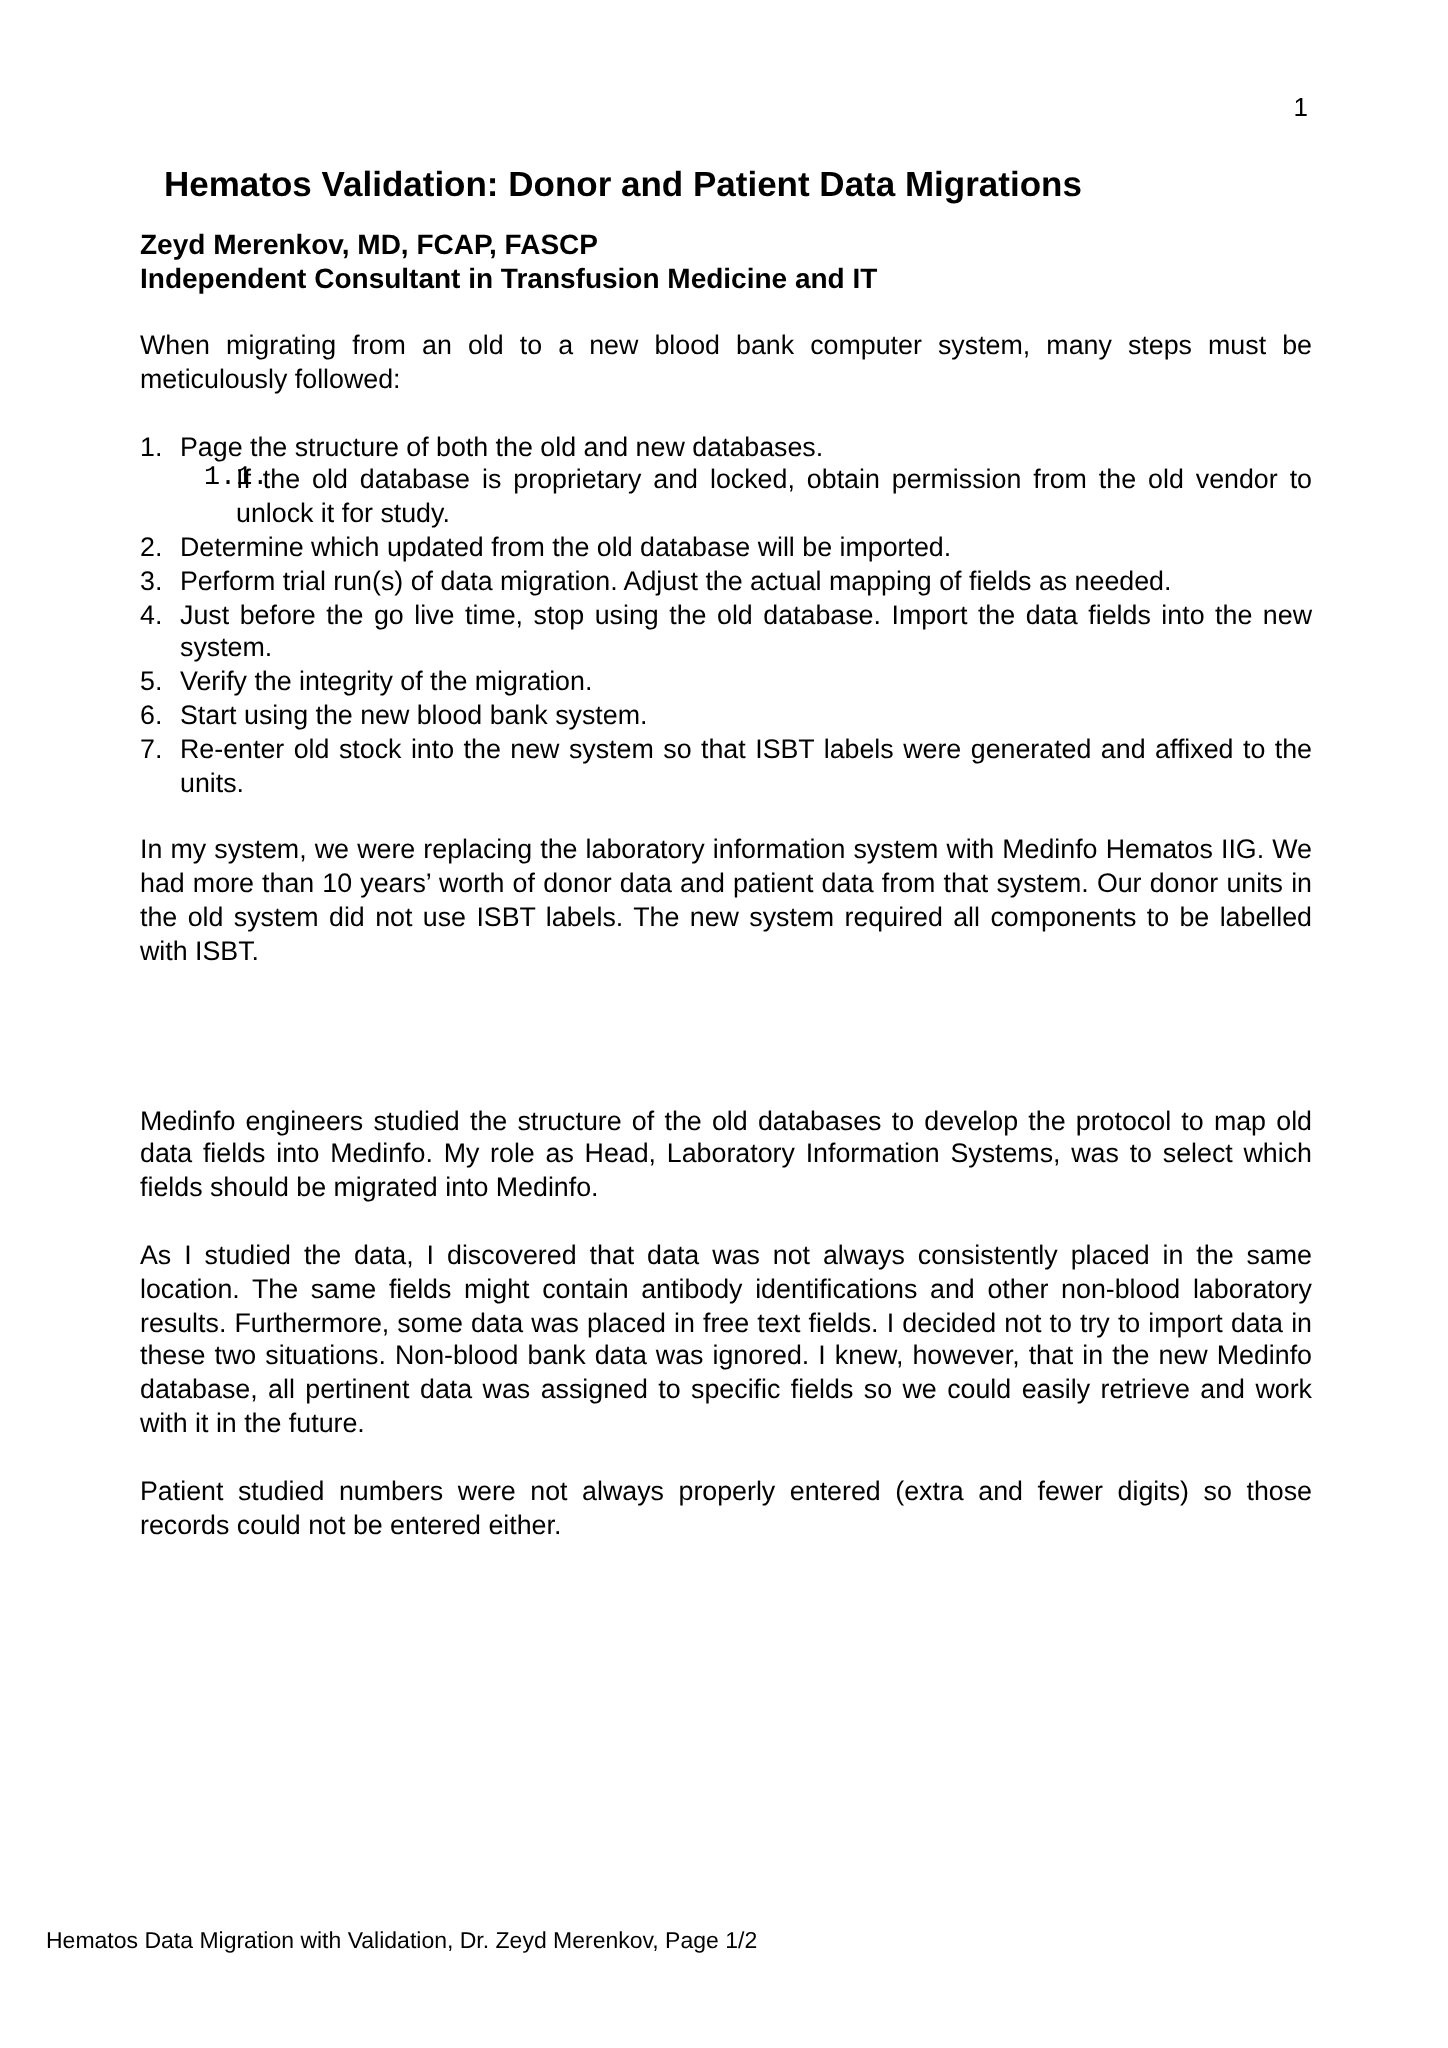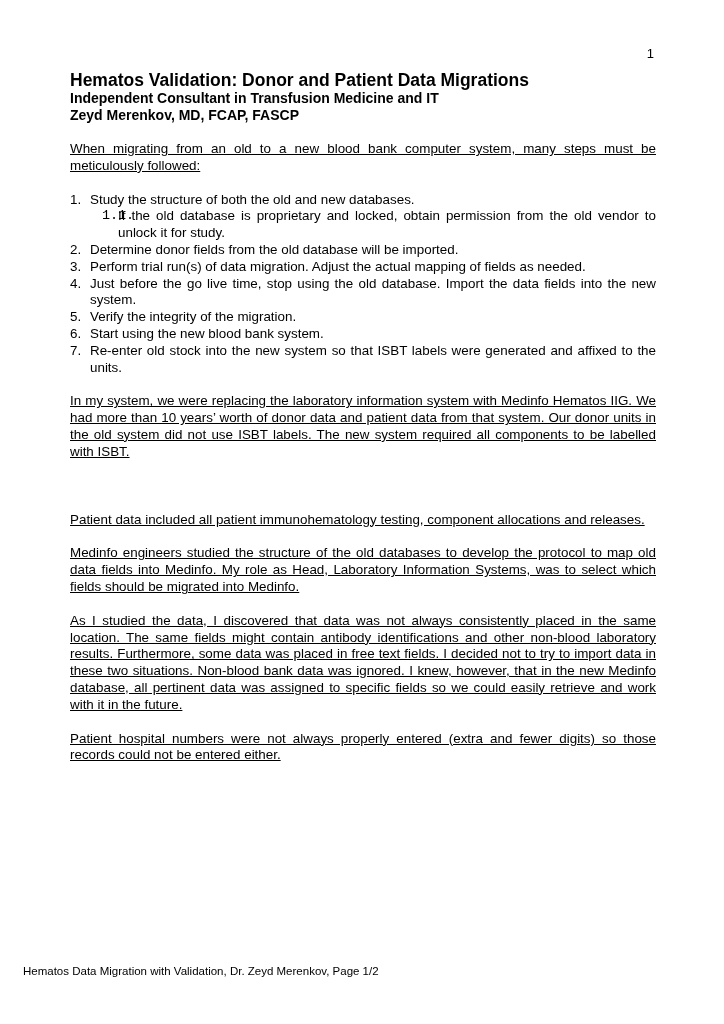--- a/index.html
+++ b/index.html
@@ -1,60 +1,59 @@
 <!DOCTYPE html>
 <html><head>
   <meta charset="utf-8">
   <style>
     html, body { margin: 0; padding: 0; background: #ffffff; }
     body { width: 724px; height: 1024px; position: relative; overflow: hidden;
            font-family: "Liberation Sans", sans-serif; color: #000; }
     .page-num { position: absolute; top: 46px; right: 70px; font-size: 13px; }
     .content { position: absolute; left: 70px; top: 70px; width: 586px; }
-    .title { font-weight: bold; font-size: 17.5px; line-height: 20px; margin: 0; }
+    .title { font-weight: bold; font-size: 17.5px; line-height: 20px; margin: 12px; }
     .subtitle { font-weight: bold; font-size: 14px; line-height: 17px; margin: 0; }
-    .para { font-size: 13.4px; line-height: 16.8px; text-align: justify; margin: 0; text-decoration: underline; }
+    .para { font-size: 13.4px; line-height: 16.8px; text-align: justify; margin: 0; }
     .gap { height: 17px; }
     ol.steps { list-style: none; margin: 0; padding: 0; font-size: 13.4px; line-height: 16.8px; }
     ol.steps li { position: relative; padding-left: 20px; text-align: justify; }
     ol.steps li .num { position: absolute; left: 0; top: 0; }
     ol.steps li.sub { padding-left: 48px; }
     ol.steps li.sub .num { left: 32px; font-family: Liberation Mono, monospace; }
     .footer { position: absolute; top: 965px; left: 0; width: 724px; font-size: 11.5px; margin-left: 23px; }
   </style>
 </head>
 <body>
 
 <div class="page-num">1</div>
 
 <div class="content">
   <h1 class="title">Hematos Validation:  Donor and Patient Data Migrations</h1>
+  <p class="subtitle">Zeyd Merenkov, MD, FCAP, FASCP</p>
   <p class="subtitle">Independent Consultant in Transfusion Medicine and IT</p>
-  <p class="subtitle">Zeyd Merenkov, MD, FCAP, FASCP</p>
   <div class="gap"></div>
   <p class="para">When migrating from an old to a new blood bank computer system, many steps must be meticulously followed:</p>
   <div class="gap"></div>
   <ol class="steps">
-    <li><span class="num">1.</span><span>Study the structure of both the old and new databases.</span></li>
+    <li><span class="num">1.</span><span>Page the structure of both the old and new databases.</span></li>
     <li class="sub"><span class="num">1.1.</span><span>If the old database is proprietary and locked, obtain permission from the old vendor to unlock it for study.</span></li>
-    <li><span class="num">2.</span><span>Determine donor fields from the old database will be imported.</span></li>
+    <li><span class="num">2.</span><span>Determine which updated from the old database will be imported.</span></li>
     <li><span class="num">3.</span><span>Perform trial run(s) of data migration.  Adjust the actual mapping of fields as needed.</span></li>
     <li><span class="num">4.</span><span>Just before the go live time, stop using the old database.  Import the data fields into the new system.</span></li>
     <li><span class="num">5.</span><span>Verify the integrity of the migration.</span></li>
     <li><span class="num">6.</span><span>Start using the new blood bank system.</span></li>
     <li><span class="num">7.</span><span>Re-enter old stock into the new system so that ISBT labels were generated and affixed to the units.</span></li>
   </ol>
   <div class="gap"></div>
   <p class="para">In my system, we were replacing the laboratory information system with Medinfo Hematos IIG.  We had more than 10 years’ worth of donor data and patient data from that system.  Our donor units in the old system did not use ISBT labels.  The new system required all components to be labelled with ISBT.</p>
   <div class="gap"></div>
   <div class="gap"></div>
   <div class="gap"></div>
-  <p class="para">Patient data included all patient immunohematology testing, component allocations and releases.</p>
   <div class="gap"></div>
   <p class="para">Medinfo engineers studied the structure of the old databases to develop the protocol to map old data fields into Medinfo.  My role as Head, Laboratory Information Systems, was to select which fields should be migrated into Medinfo.</p>
   <div class="gap"></div>
   <p class="para">As I studied the data, I discovered that data was not always consistently placed in the same location.  The same fields might contain antibody identifications and other non-blood laboratory results.  Furthermore, some data was placed in free text fields.  I decided not to try to import data in these two situations.  Non-blood bank data was ignored. I knew, however, that in the new Medinfo database, all pertinent data was assigned to specific fields so we could easily retrieve and work with it in the future.</p>
   <div class="gap"></div>
-  <p class="para">Patient hospital numbers were not always properly entered (extra and fewer digits) so those records could not be entered either.</p>
+  <p class="para">Patient studied numbers were not always properly entered (extra and fewer digits) so those records could not be entered either.</p>
   <div class="gap"></div>
 </div>
 
 <div class="footer">Hematos Data Migration with Validation, Dr. Zeyd Merenkov, Page 1/2</div>
 
 </body></html>

